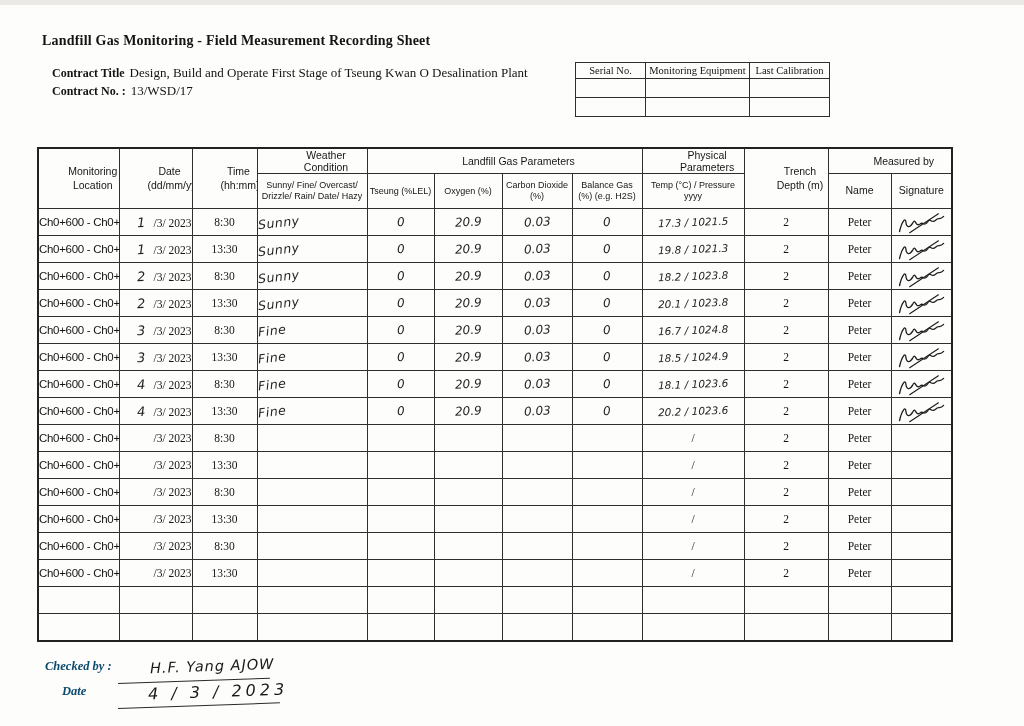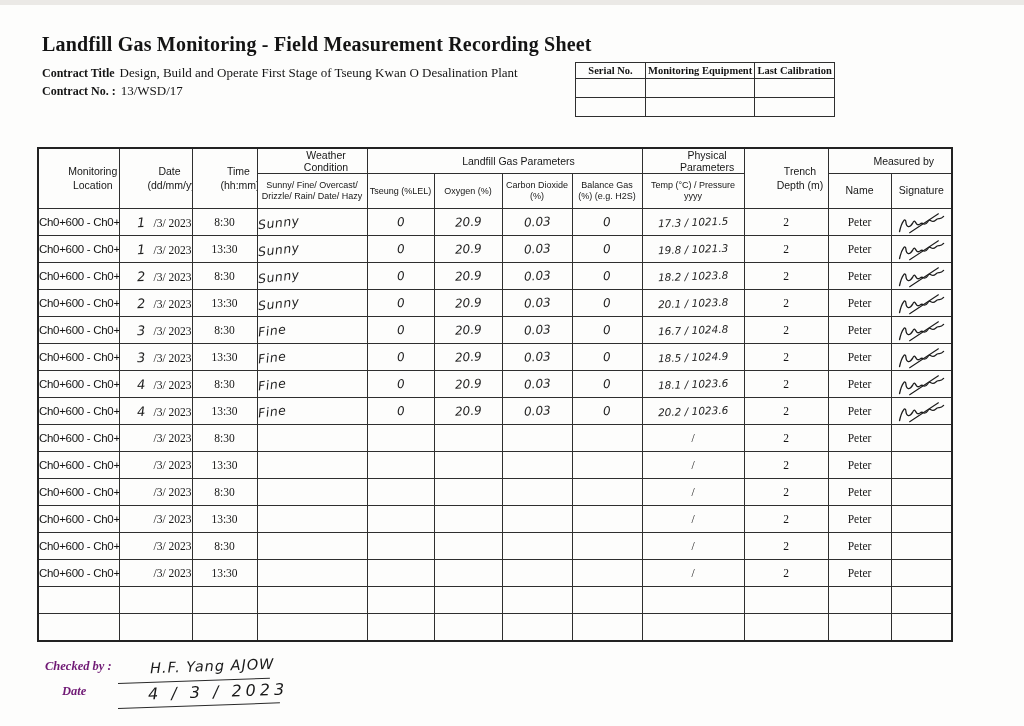--- a/index.html
+++ b/index.html
@@ -1,32 +1,32 @@
 <!DOCTYPE html>
 <html><head>
 <meta charset="utf-8">
 <style>
   html,body{margin:0;padding:0;background:#888;}
   .page{position:relative;width:1024px;height:726px;background:#fdfdfc;overflow:hidden;
         font-family:"Liberation Serif",serif;color:#141414;}
   .scan-top{position:absolute;top:0;left:0;width:100%;height:5px;background:#ebe9e6;}
 
   
-  .title{position:absolute;left:42px;top:33px;font-size:20px;font-weight:bold;letter-spacing:0.2px;}
-  .cline{position:absolute;left:42px;white-space:nowrap;}
+  .title{position:absolute;left:42px;top:33px;font-size:14px;font-weight:bold;letter-spacing:0.2px;}
+  .cline{position:absolute;left:52px;white-space:nowrap;}
   .cline .lbl{font-weight:bold;font-size:12px;margin-right:5px;}
   .cline .val{font-size:13px;}
   #contractTitleLine{top:63px;}
   #contractNoLine{top:81px;}
 
   
   table{border-collapse:collapse;table-layout:fixed;}
   .eq{position:absolute;left:575px;top:62px;}
   .eq th,.eq td{border:1px solid #2f2f2f;text-align:center;overflow:hidden;white-space:nowrap;}
-  .eq th{font-family:"Liberation Serif",serif;font-weight:bold;font-size:10.5px;height:15px;padding:0 2px;}
+  .eq th{font-family:"Liberation Serif",serif;font-weight:normal;font-size:10.5px;height:15px;padding:0 2px;}
   .eq td{font-family:"Liberation Sans",sans-serif;font-size:9.5px;height:16px;}
 
   .main{position:absolute;left:37px;top:147px;width:914px;border:2px solid #222;}
   .main th,.main td{border:1px solid #2f2f2f;overflow:hidden;padding:0;}
   .main thead th{font-family:"Liberation Sans",sans-serif;font-weight:normal;text-align:center;color:#161616;}
   .h1 th{font-size:10.5px;height:13px;padding-left:28px;}
   .h2 th{font-size:9px;height:34px;line-height:1.2;padding:0 1px;}
   .main th.big{font-size:10.5px;line-height:1.25;}
   .main tbody td{height:26px;font-size:11.5px;vertical-align:middle;}
 
@@ -39,21 +39,21 @@
 
   .printed{font-family:"Liberation Serif",serif;}
   .hand{font-family:"DejaVu Sans",sans-serif;font-style:italic;color:#1f1f1f;
         display:inline-block;transform:rotate(-3deg);font-size:12px;}
   .hw-big{font-size:12.5px;transform:rotate(-6deg);letter-spacing:0.5px;}
   .hw-small{font-size:10.5px;transform:rotate(-2deg);white-space:nowrap;}
   .day{font-size:13px;}
   .sig-svg{display:block;margin:2px auto 0;transform:rotate(-4deg);}
 
   
-  .f-label{position:absolute;font-style:italic;font-weight:600;font-size:12.5px;color:#701a75;}
+  .f-label{position:absolute;font-style:italic;font-weight:600;font-size:12.5px;color:#0c4a6e;}
   #checkedLabel{left:45px;top:659px;}
   #dateLabel{left:62px;top:684px;}
   .u-line{position:absolute;border-bottom:1.6px solid #2a2a2a;transform-origin:left;transform:rotate(-2deg);}
   #checkedLine{left:118px;top:683px;width:152px;}
   #dateLine{left:118px;top:708px;width:162px;}
   .hand-lg{position:absolute;font-family:"DejaVu Sans",sans-serif;font-style:italic;
            color:#191919;transform:rotate(-2deg);white-space:nowrap;}
   #checkedValue{left:150px;top:658px;font-size:14.5px;letter-spacing:1px;}
   #dateValue{left:148px;top:682px;font-size:16px;letter-spacing:4px;}
 </style>

